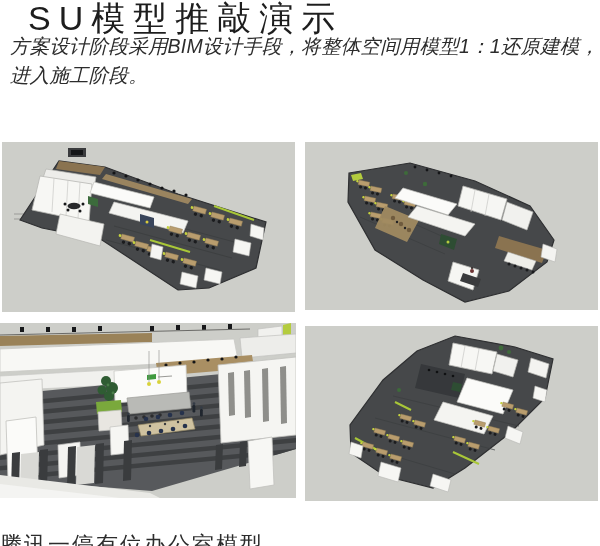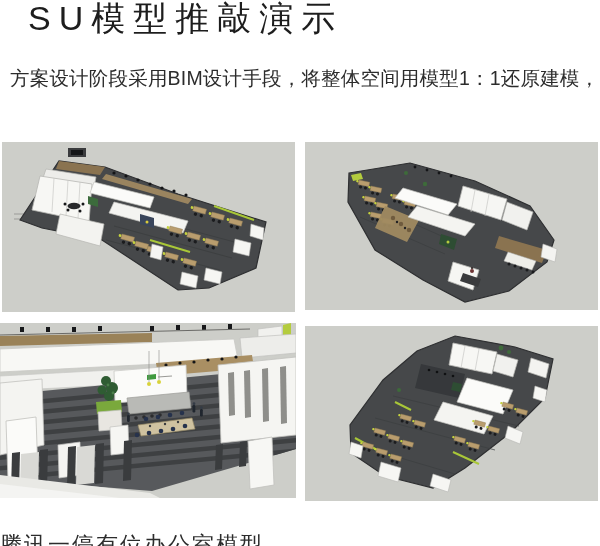--- a/index.html
+++ b/index.html
@@ -5,21 +5,21 @@
   html,body{margin:0;padding:0;}
   body{
     width:600px;height:546px;background:#ffffff;position:relative;overflow:hidden;
     font-family:"Liberation Sans","DejaVu Sans",sans-serif;color:#222;
   }
   .page-title{
     position:absolute;left:28px;top:-4px;margin:0;
     font-size:34px;font-weight:500;letter-spacing:8px;color:#1d1d1d;line-height:44px;
     white-space:nowrap;
   }
-  .intro{position:absolute;left:10px;top:64px;width:588px;}
+  .intro{position:absolute;left:10px;top:32px;width:588px;font-style:italic;}
   .intro-line{
     font-size:19.5px;line-height:29px;font-weight:500;color:#2c2c2c;
     white-space:nowrap;letter-spacing:0.2px;
   }
   .panel{position:absolute;background:#cdcec9;}
   .panel svg{display:block;width:100%;height:100%;}
   #panel-tl{left:2px;top:142px;width:293px;height:170px;}
   #panel-tr{left:305px;top:142px;width:293px;height:168px;}
   #panel-bl{left:0px;top:323px;width:296px;height:175px;}
   #panel-br{left:305px;top:326px;width:293px;height:175px;}
@@ -28,20 +28,21 @@
     font-size:22px;font-weight:500;letter-spacing:2px;color:#2c2c2c;
   }
 </style>
 </head>
 <body>
 
 <h1 class="page-title">SU模型推敲演示</h1>
 
 <div class="intro">
   <div class="intro-line">方案设计阶段采用BIM设计手段，将整体空间用模型1：1还原建模，</div>
+  <div class="intro-line">进入施工阶段。</div>
 </div>
 
 <div class="panel" id="panel-tl" aria-label="su-office-model-aerial-view-1">
   <svg viewBox="0 0 293 170" preserveAspectRatio="none">
     <defs>
       <g id="dtl">
         <rect x="0" y="0" width="13" height="5" fill="#b99d6e" stroke="#8f7a50" stroke-width="0.4"></rect>
         <circle cx="3.5" cy="7.5" r="1.7" fill="#1b1c1e"></circle>
         <circle cx="9.5" cy="7.5" r="1.7" fill="#1b1c1e"></circle>
         <circle cx="-1.5" cy="2" r="1.4" fill="#c6d23e"></circle>

